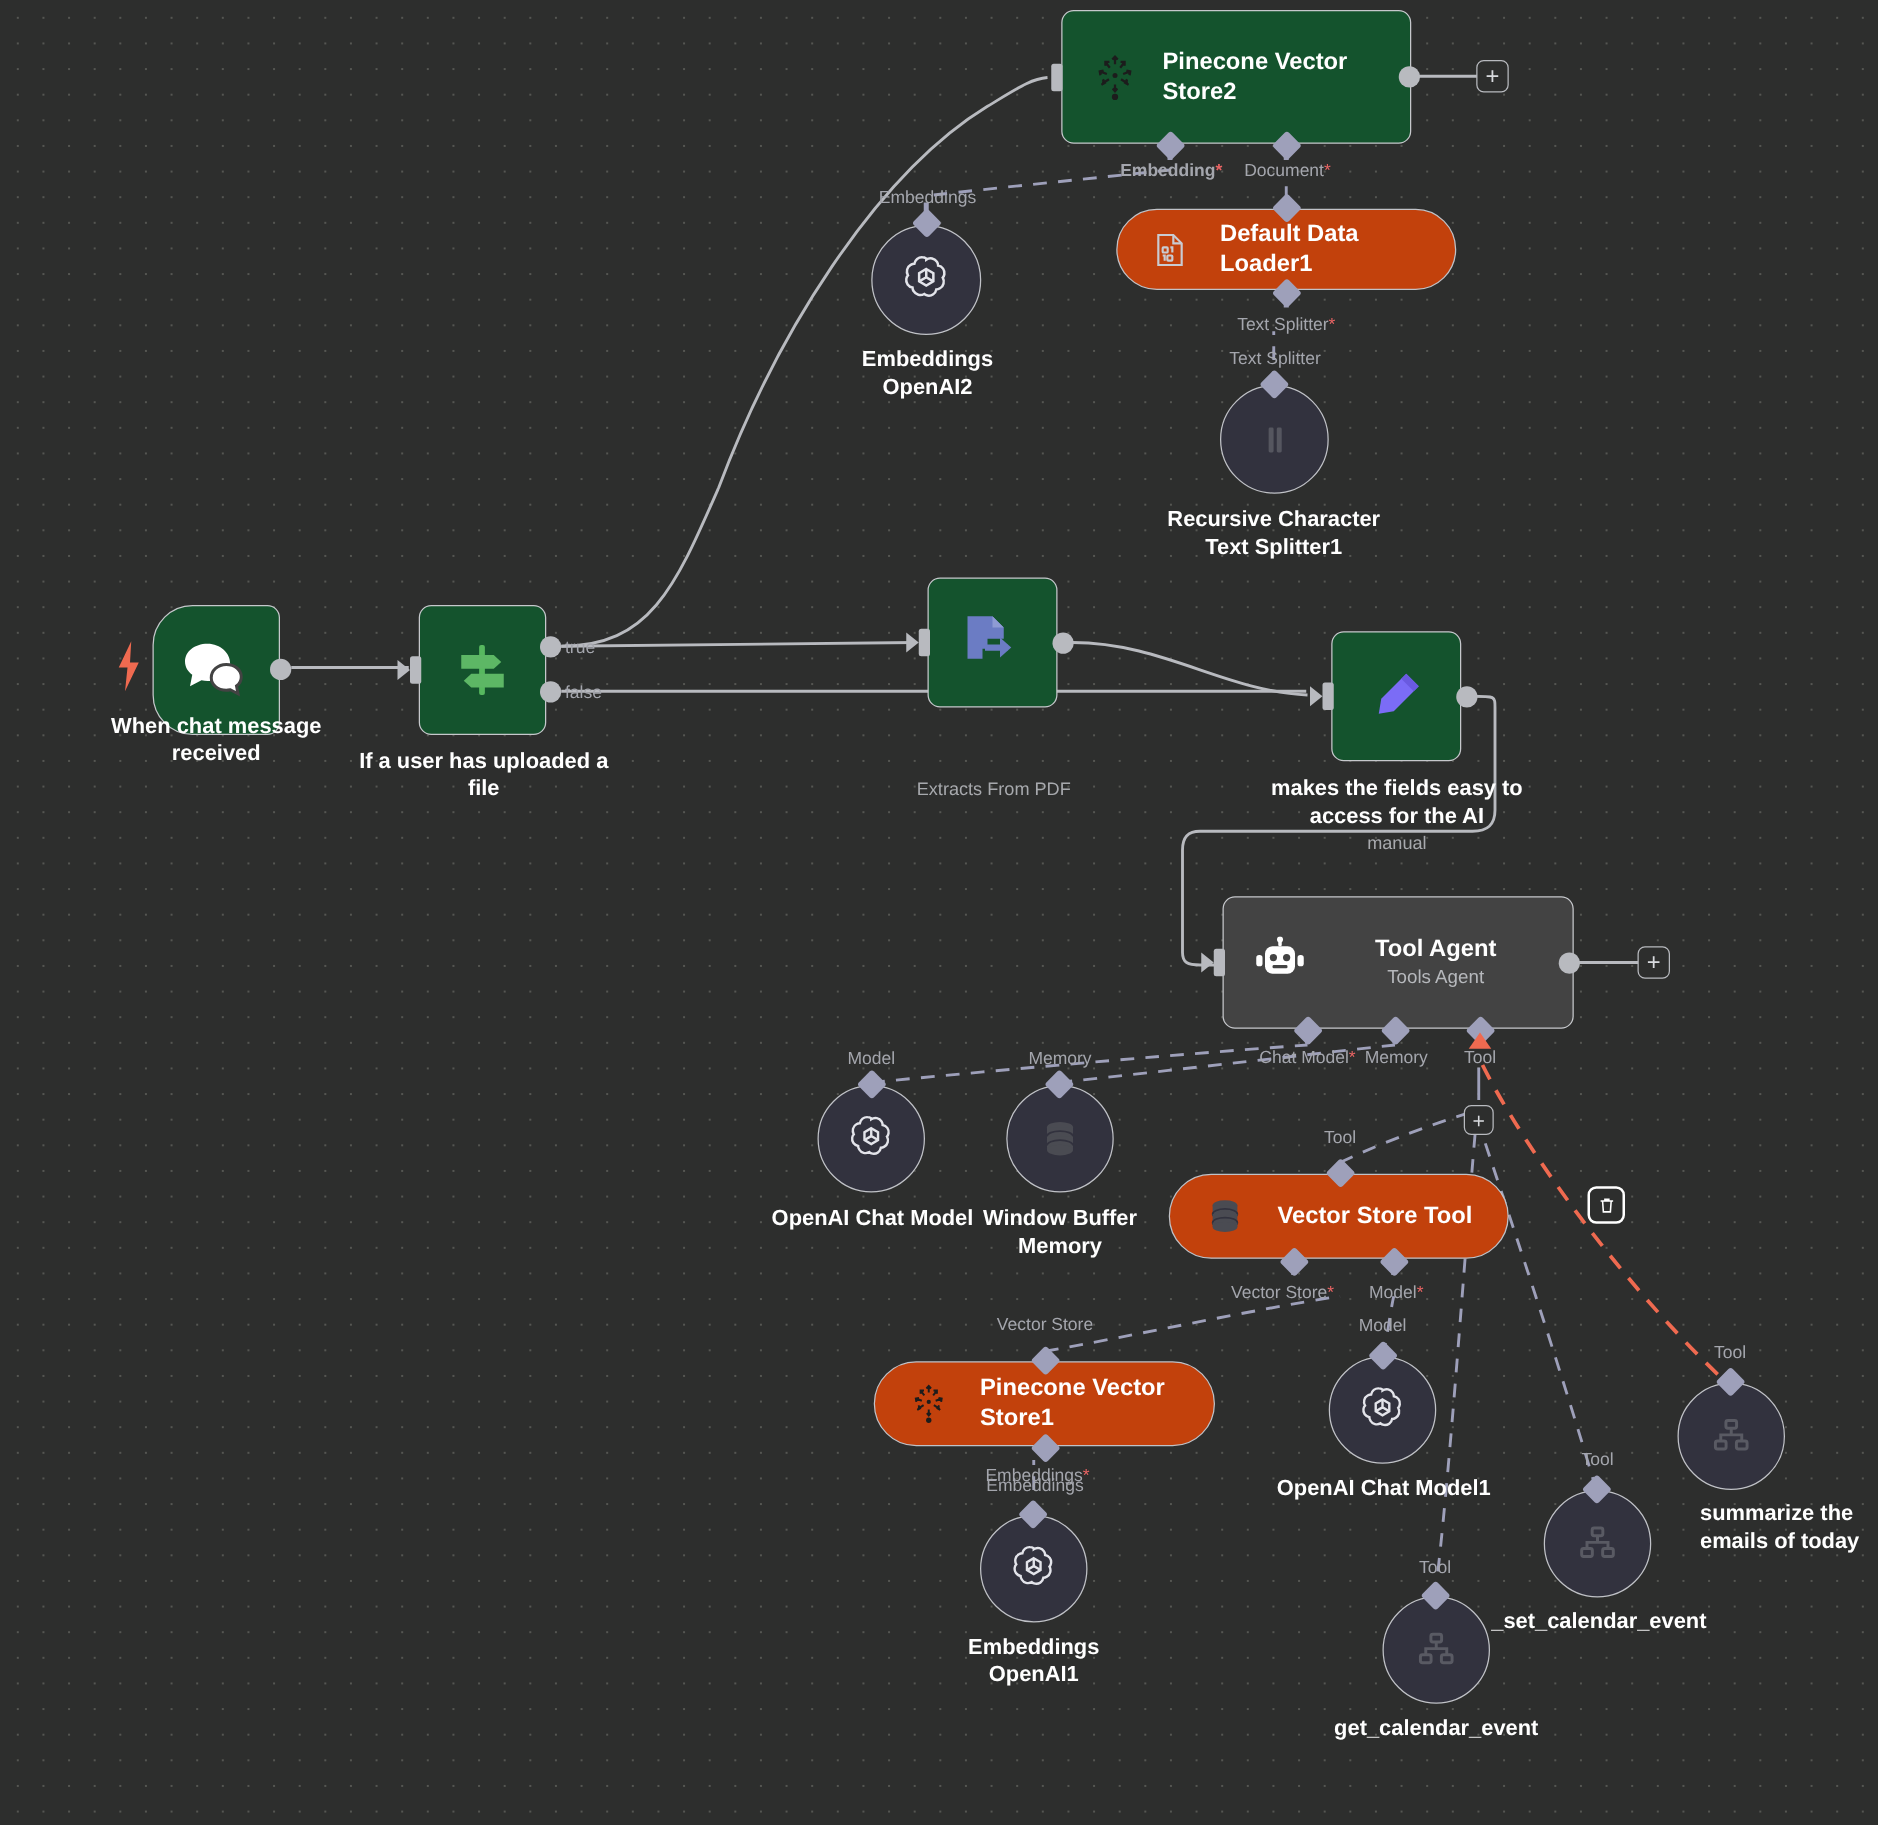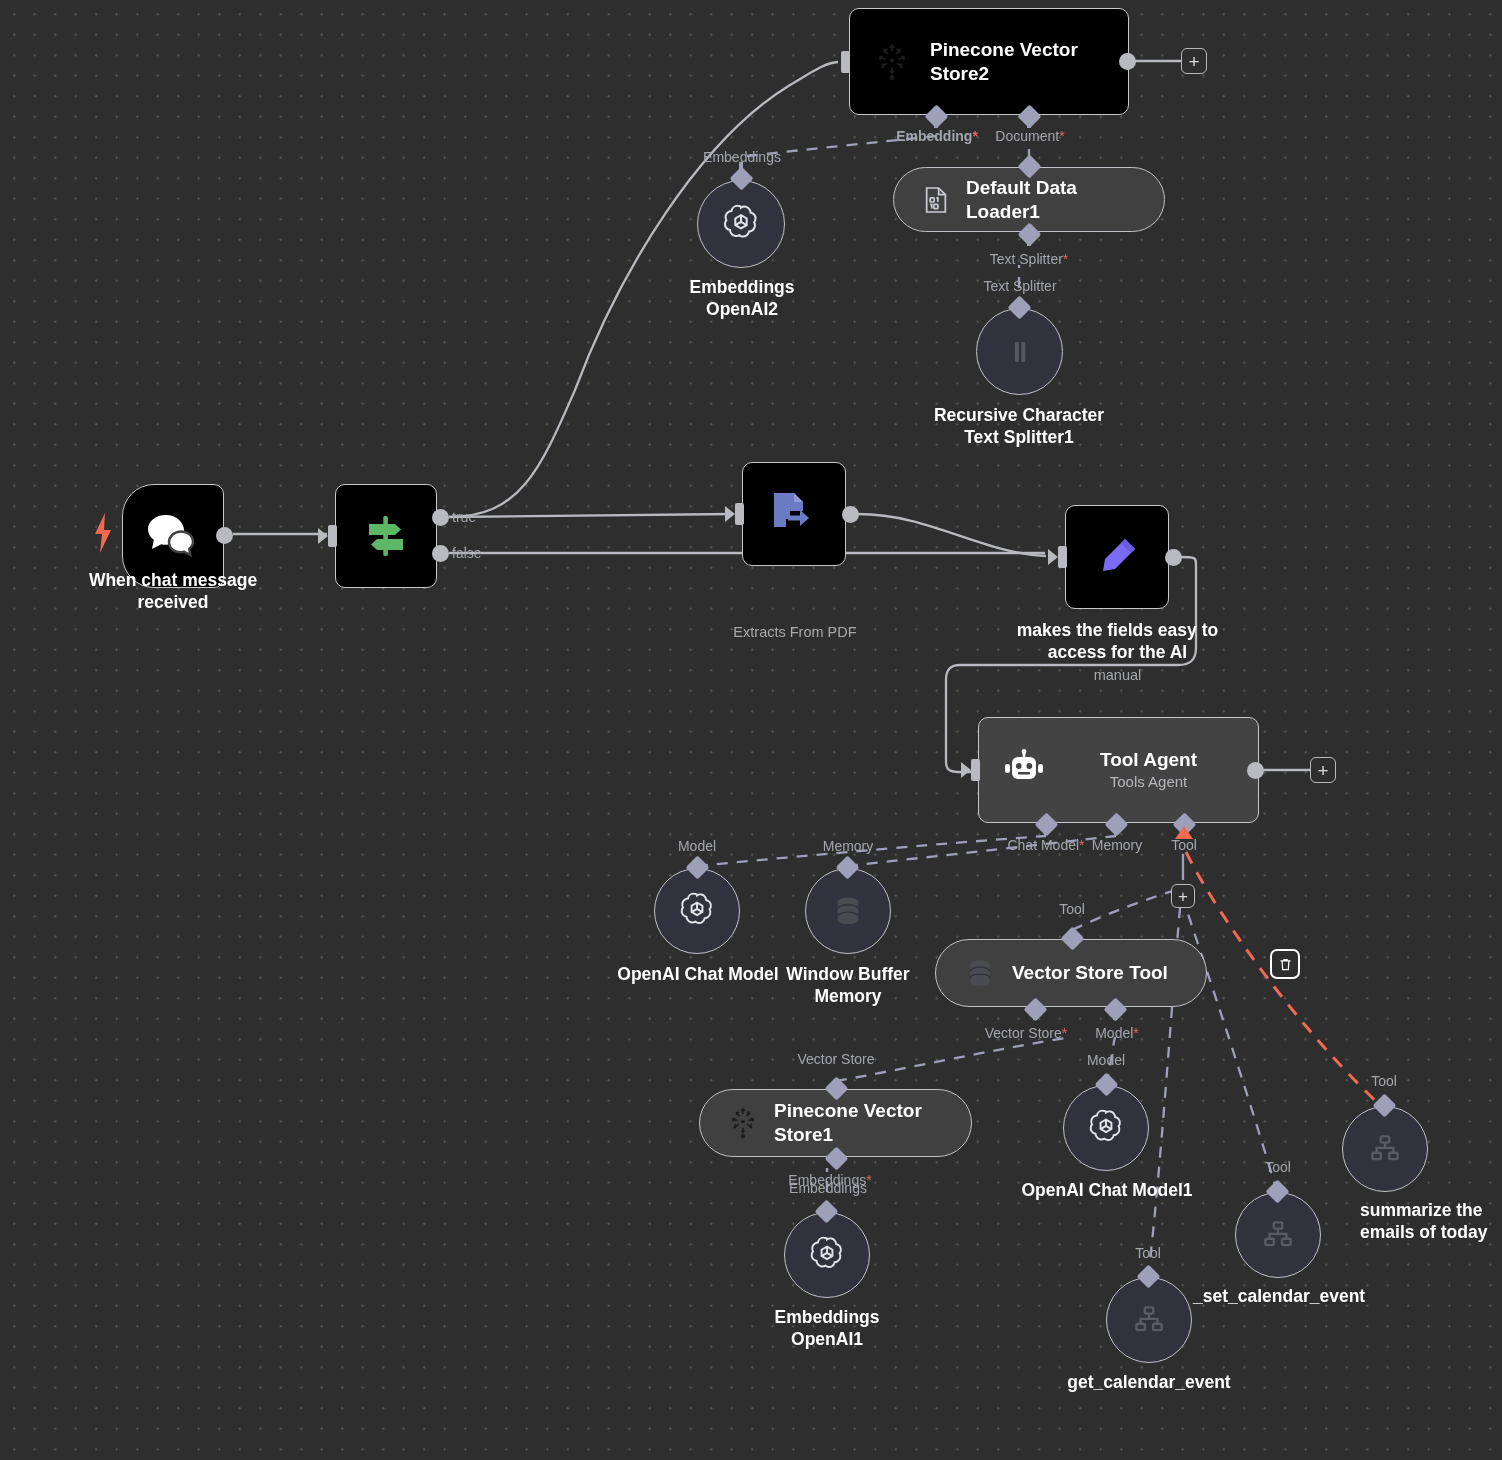--- a/index.html
+++ b/index.html
@@ -13,35 +13,35 @@
     background-image:radial-gradient(circle, #555652 1.1px, transparent 1.2px);
     background-size:20.5px 20.5px;
     background-position:4px 4px;
   }
   #canvas { position:absolute; inset:0; }
   svg.wires { position:absolute; left:0; top:0; width:1502px; height:1460px; pointer-events:none; }
 
   
   .node { position:absolute; }
   .sq {
-    background:#000000; border:1.6px solid #c6c8cc; border-radius:10px;
+    background:#14532d; border:1.6px solid #c6c8cc; border-radius:10px;
     display:flex; align-items:center; justify-content:center;
   }
   .trigger-shape { border-radius:32px 10px 10px 32px; }
   .agent {
     background:#434343; border:1.6px solid #c6c8cc; border-radius:10px;
     display:flex; align-items:center; gap:14px; padding:0 22px;
   }
   .agent-txt { display:flex; flex-direction:column; align-items:center; flex:1; }
   .agent-title { color:#fff; font-size:19px; font-weight:600; line-height:1.25; }
   .agent-sub { color:#b6b8bc; font-size:15px; line-height:1.3; }
 
   .pill {
-    background:#404040; border:1.6px solid #c0c2c7; border-radius:999px;
-    display:flex; align-items:center; gap:14px; padding:12px 26px;
+    background:#c2410c; border:1.6px solid #c0c2c7; border-radius:999px;
+    display:flex; align-items:center; gap:24px; padding:12px 26px;
   }
   .pill-title { color:#fff; font-size:19px; font-weight:600; line-height:1.25; }
 
   .circ {
     background:#32323e; border:1.6px solid #c0c2c7; border-radius:50%;
     display:flex; align-items:center; justify-content:center;
   }
 
   
   .caption {
@@ -245,20 +245,22 @@
         <path d="M43 28H17l-6 5.5 6 5.5h26z" fill="#5db765"></path>
       </svg>
     </span>
   </div>
   <div class="inarrow" style="left:328px; top:525px;"></div>
   <div class="intri" style="left:318px; top:528px;"></div>
   <div class="dot" style="left:432px; top:509px;"></div>
   <div class="plabel" style="left:452px; top:509px;">true</div>
   <div class="dot" style="left:432px; top:545px;"></div>
   <div class="plabel" style="left:452px; top:545px;">false</div>
+  <div class="caption" style="left:276px; top:598px; width:222px;">If a user has uploaded a
+file</div>
 
   <div class="node sq" style="left:742px; top:462px; width:104px; height:104px;">
     <span class="icon">
       <svg width="48" height="46" viewBox="0 0 48 46">
         <path d="M4 2h20l9 9v9H20v8h-4v8H4z" fill="#6b7cc4"></path>
         <path d="M24 2v9h9z" fill="#8e9bd4"></path>
         <path d="M18 27h18" stroke="#6b7cc4" stroke-width="5" fill="none"></path>
         <path d="M30 19l9 8-9 8z" fill="#6b7cc4"></path>
       </svg>
     </span>

